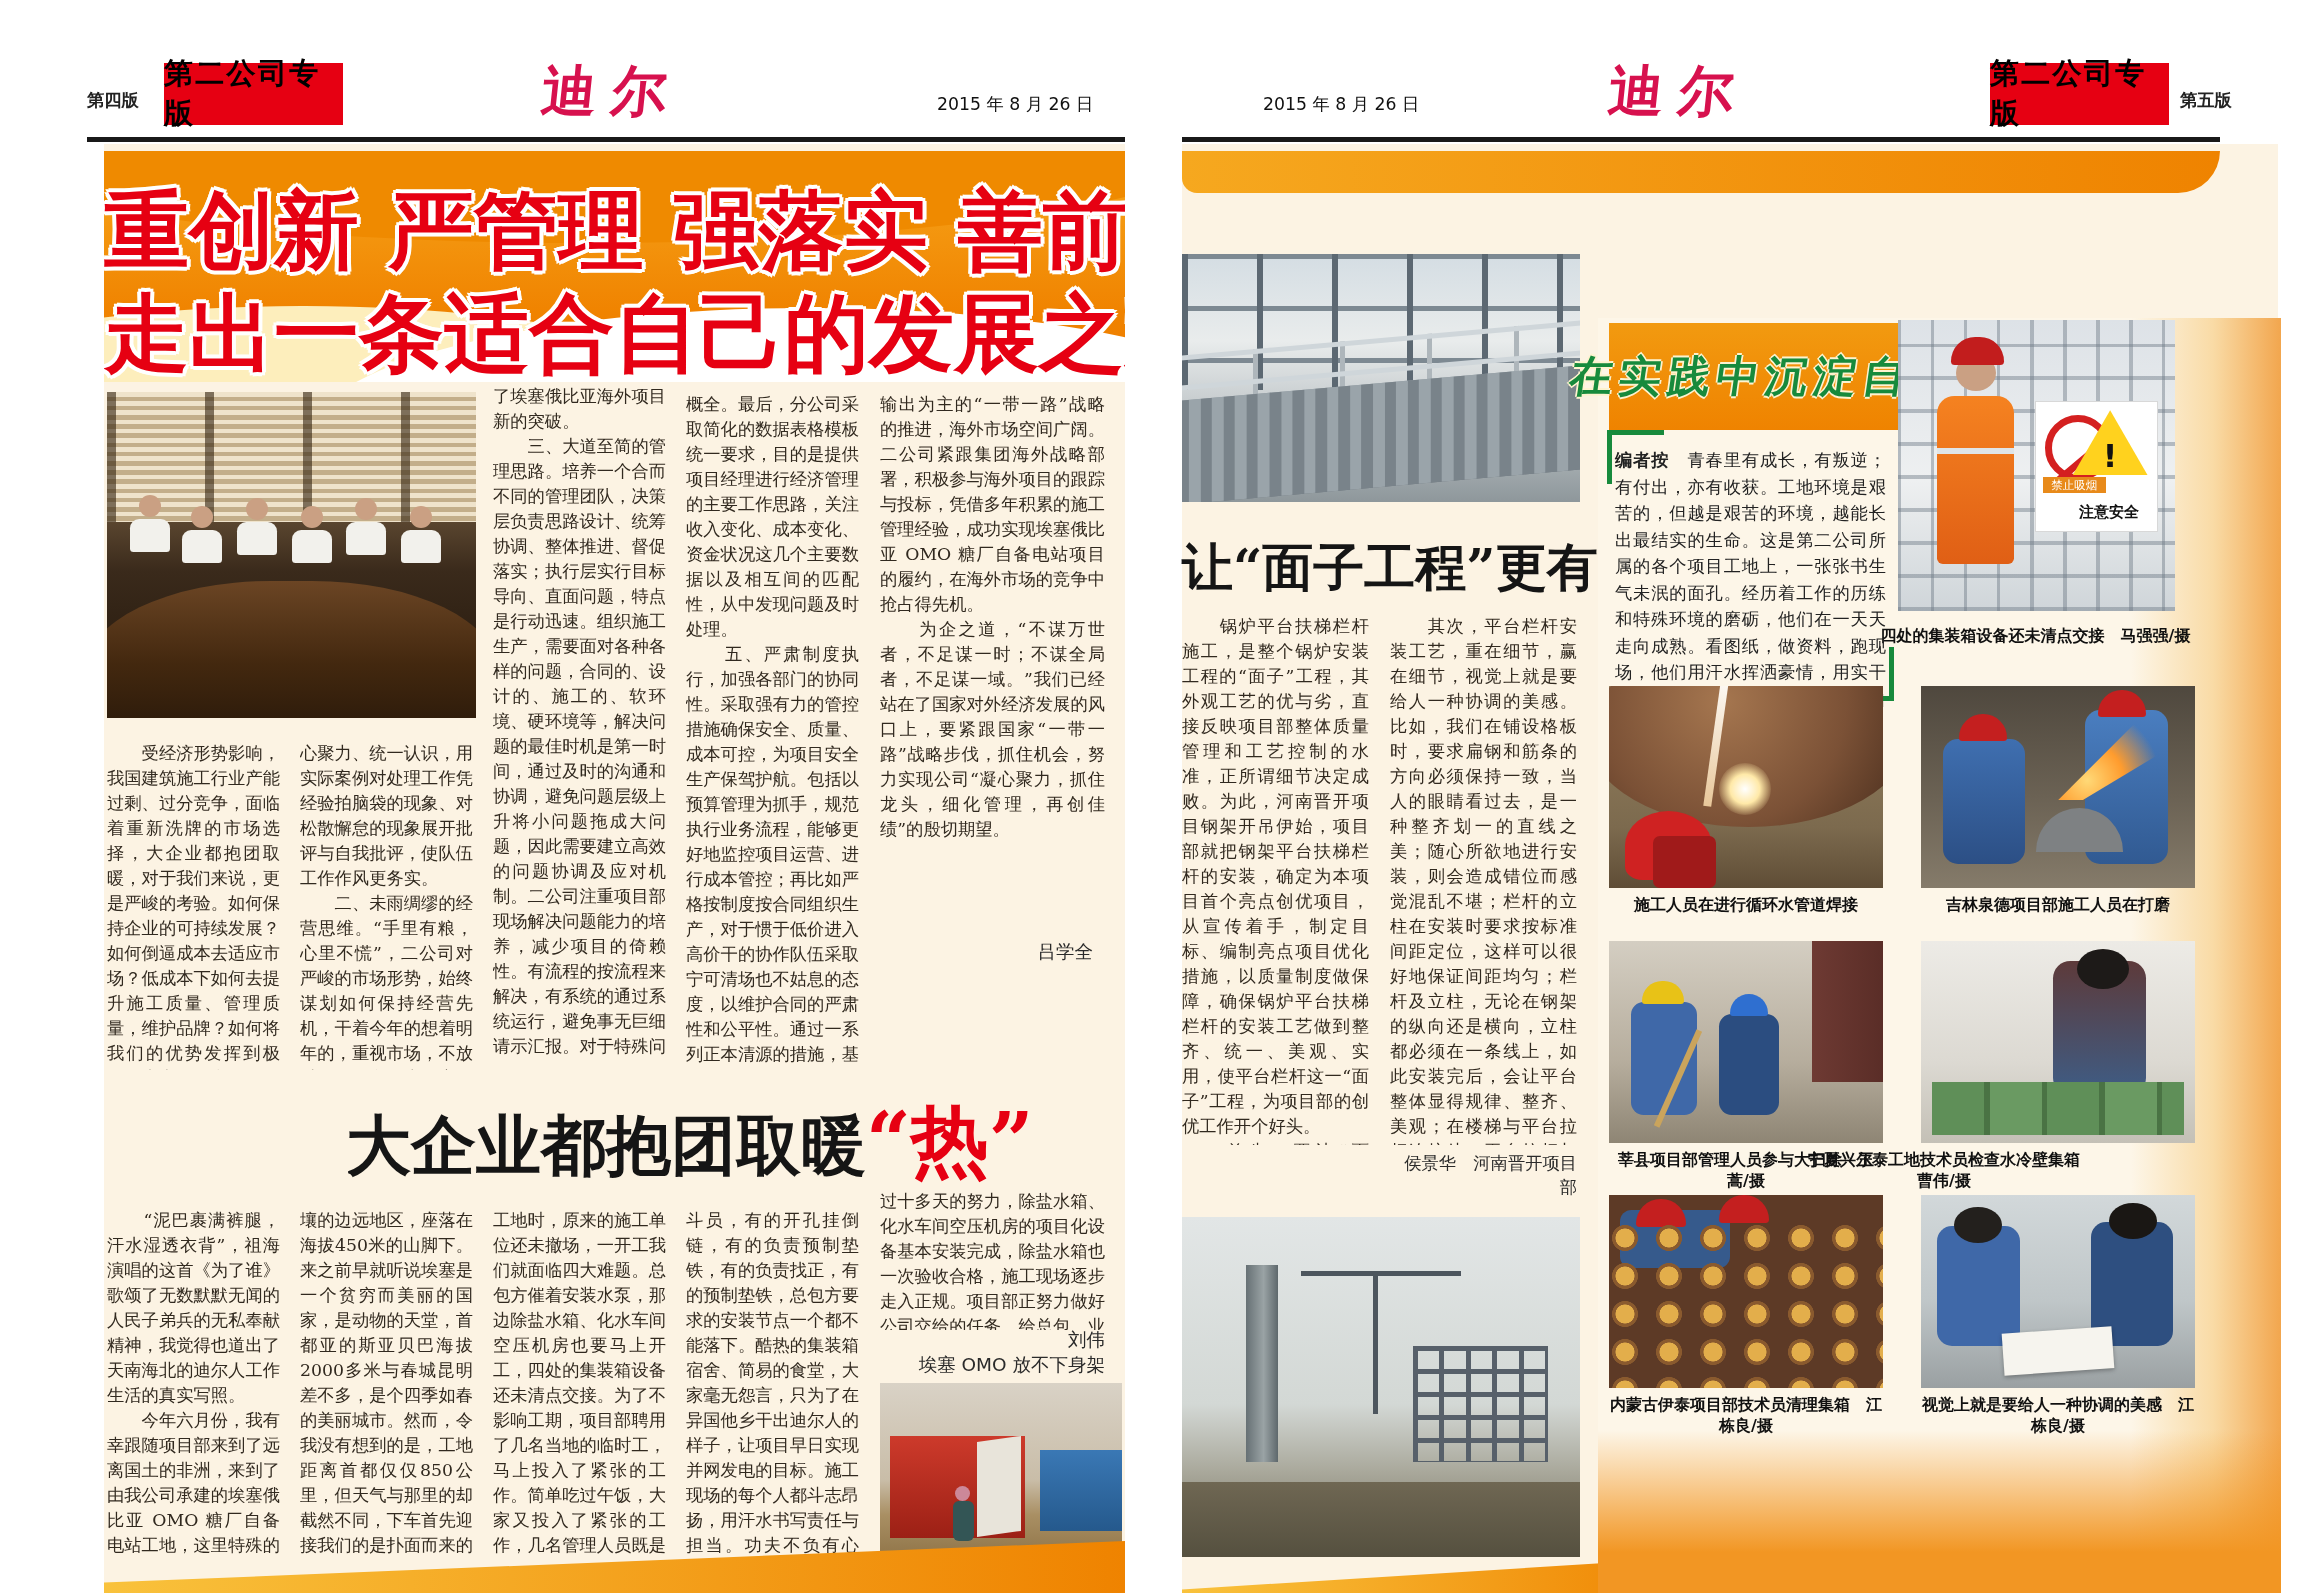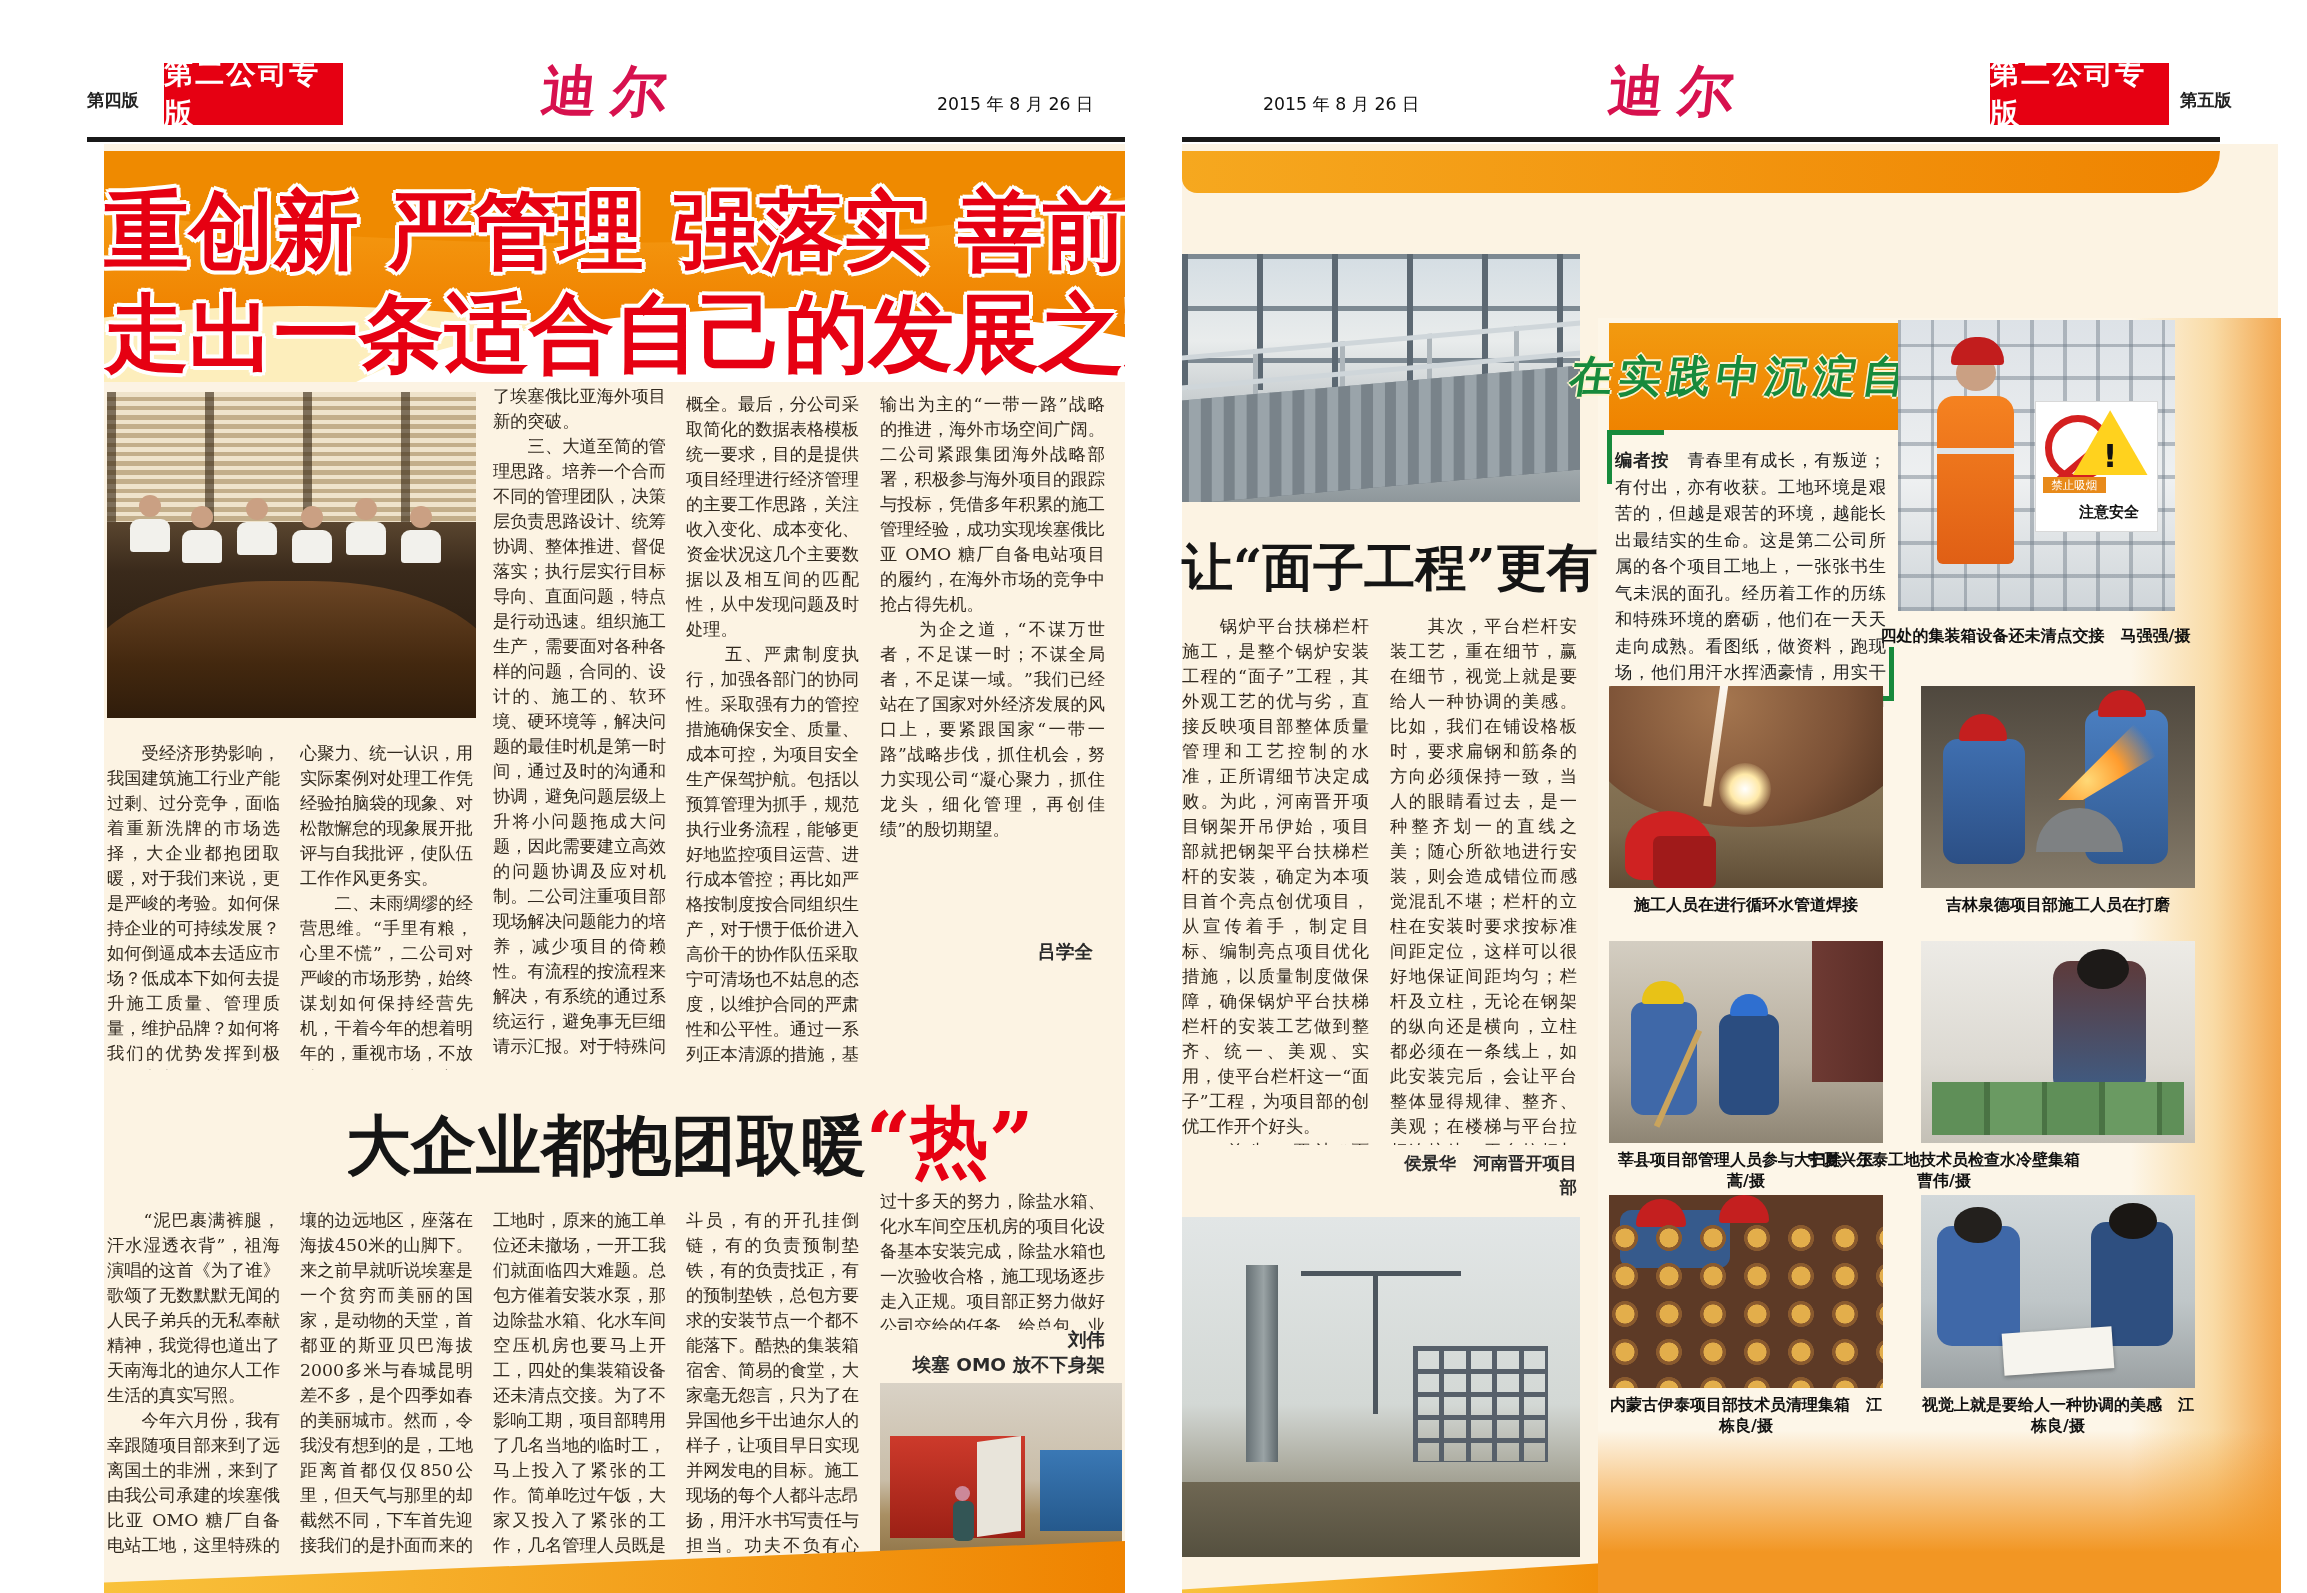--- a/index.html
+++ b/index.html
@@ -1,42 +1,42 @@
 <!DOCTYPE html>
 <html style="font-size:9.2px"><head>
 <meta charset="utf-8">
 <style>
   html,body{margin:0;padding:0;}
   body{width:2307px;height:1594px;position:relative;background:#ffffff;
        font-family:"DejaVu Serif", serif;}
   .abs{position:absolute;}
   
   .pagenum{font-family:"DejaVu Sans",sans-serif;font-size:17.3px;color:#222;font-weight:bold;}
-  .edbox{background:#e60012;color:#ffffff;font-family:"DejaVu Sans",sans-serif;
+  .edbox{background:#e60012;color:#000000;font-family:"DejaVu Sans",sans-serif;
          font-weight:900;font-size:29px;display:flex;align-items:center;justify-content:center;letter-spacing:2.3px;}
   .masthead{color:#d7114e;font-family:"DejaVu Serif",serif;font-weight:900;font-size:55px;
             letter-spacing:15px;transform:skewX(-6deg);}
   .dateline{font-family:"DejaVu Sans",sans-serif;font-size:17.3px;color:#111;}
   .hrule{background:#191919;height:5.2px;}
   
   .pagebg{background:#fcf3e3;}
   
   #banner{left:104px;top:151px;width:1021px;height:231px;overflow:hidden;}
   .bn-base{position:absolute;inset:0;background:linear-gradient(180deg,#f7a81d 0%,#f08300 70%,#ee7d00 100%);}
   .bn-deep{position:absolute;top:-55%;right:-12%;width:130%;height:95%;background:#ef8a00;border-radius:0 0 50% 50%;}
   .bn-cream{position:absolute;left:-28%;bottom:-82%;width:95%;height:115%;background:#fdeebc;border-radius:50%;}
   .bn-sw{position:absolute;right:-18%;bottom:-80%;width:98%;height:112%;background:#ffffff;border-radius:50%;}
   .hl{position:absolute;left:0;width:100%;text-align:center;font-family:"DejaVu Sans",sans-serif;
       font-weight:900;color:#e60012;white-space:nowrap;
       text-shadow:-4px 0 0 #fff,4px 0 0 #fff,0 -4px 0 #fff,0 4px 0 #fff,
                   -2.9px -2.9px 0 #fff,2.9px 2.9px 0 #fff,-2.9px 2.9px 0 #fff,2.9px -2.9px 0 #fff;}
   
   .tcol{position:absolute;font-size:17.3px;line-height:25px;text-align:justify;color:#31291f;
         white-space:pre-line;overflow:hidden;}
-  .byline{position:absolute;font-size:18.5px;font-weight:bold;color:#2a2a2a;text-align:right;
+  .byline{position:absolute;font-size:18.5px;font-weight:normal;color:#2a2a2a;text-align:right;
           font-family:"DejaVu Sans",sans-serif;}
   
   .sect-title{position:absolute;font-family:"DejaVu Serif",serif;font-weight:900;color:#151515;
               white-space:nowrap;}
   
   .cap{position:absolute;font-family:"DejaVu Sans",sans-serif;font-weight:bold;font-size:16px;
        color:#101010;text-align:center;}
   
   #sidebar{left:1598px;top:318px;width:683px;height:1243px;
            background:linear-gradient(90deg,#fdf6e8 0%,#fdf6e8 78%,#f9dba6 90%,#f2a64e 100%);}

